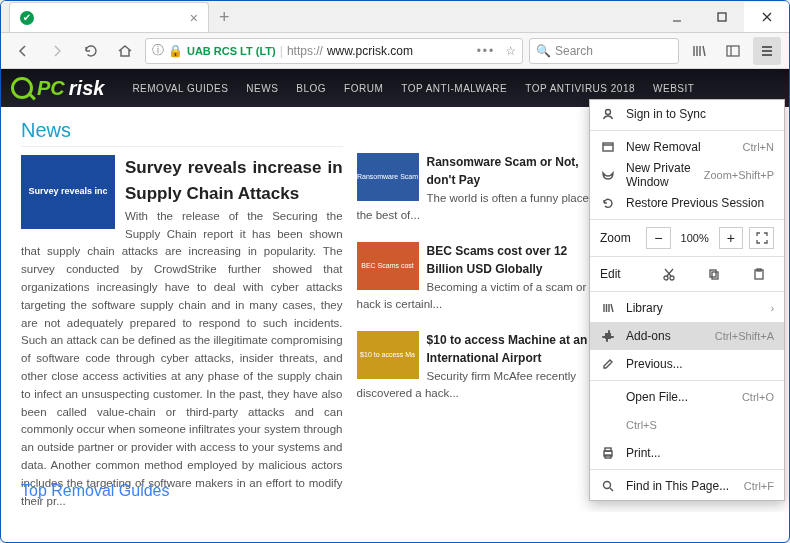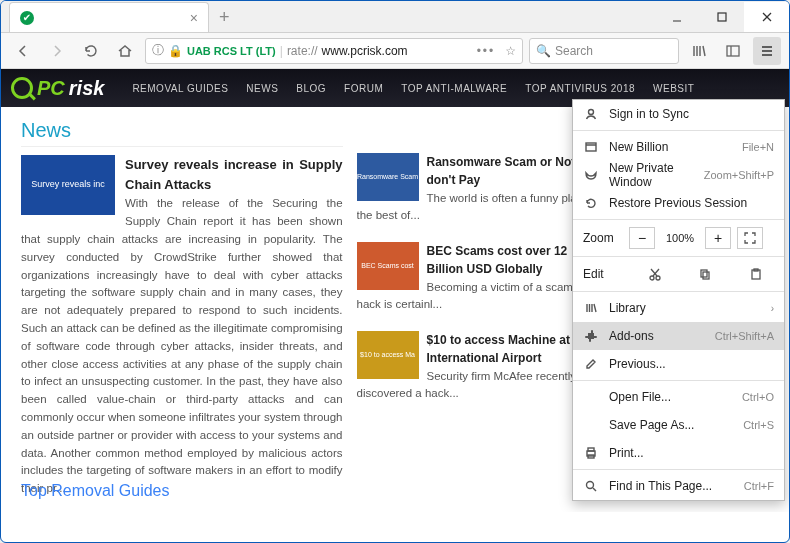--- a/index.html
+++ b/index.html
@@ -34,39 +34,39 @@
 .logo .mag::after { content:''; position:absolute; width:8px; height:3px; background:#7ed321; bottom:-2px; right:-6px; transform:rotate(45deg); }
 .logo .pc { color:#7ed321; }
 .nav-links { display:flex; gap:18px; margin-left:28px; font-size:10px; color:#ccc; letter-spacing:0.5px; }
 .nav-links span { white-space:nowrap;text-align:right; }
 .page { padding:12px 20px; display:flex; gap:14px; height:calc(100% - 38px); overflow:hidden; }
 .leftcol { flex:1.1; }
 .midcol { flex:0.85; }
 .rightcol { width:150px; position:relative; }
 h2.news { font-size:20px; color:#1ba0c8; font-weight:normal; margin-bottom:8px; border-bottom:1px solid #eee; padding-bottom:4px; }
 .article { font-size:11.5px; color:#555; line-height:1.55; text-align:justify; }
-.art-thumb { float:left; width:94px; height:60px; background:#1a4a9e; margin:0 10px 0 0; display:flex; align-items:center; justify-content:center; color:#fff; font-size:9px; text-align:center; padding:4px; }
-.art-title { font-weight:bold; color:#222; font-size:13px; }
+.art-thumb { float:left; width:94px; height:74px; background:#1a4a9e; margin:0 10px 0 0; display:flex; align-items:center; justify-content:center; color:#fff; font-size:9px; text-align:center; padding:4px;font-weight:bold; }
+.art-title { font-weight:bold; color:#222; font-size:17px; }
 .midcol .mini { margin-bottom:18px; font-size:11.5px; color:#555; line-height:1.5; overflow:hidden; }
 .midcol .mini .mthumb { float:left; width:62px; height:48px; margin:0 8px 2px 0; display:flex; align-items:center; justify-content:center; font-size:7px; color:#fff; text-align:center; }
 .mthumb.t1 { background:#2d5aa0; }
 .mthumb.t2 { background:#ce5a2e; }
 .mthumb.t3 { background:#c99a1b; }
 .mini .mtitle { font-weight:bold; color:#222; font-size:12px; }
 .rightcol .sidehead { font-size:14px; color:#888; border-bottom:1px solid #eee; margin-bottom:6px; padding-bottom:4px; }
 .rightcol .sidelink { color:#1ba0c8; font-size:12px; padding:3px 0; display:block; }
 .rightcol .sub { color:#777; font-size:11px; margin-bottom:6px; }
 .gauge { text-align:center; margin-top:10px; }
 .gauge .bars { display:flex; justify-content:center; gap:1px; margin-bottom:2px; }
 .gauge .bars span { width:10px; height:8px; background:#f5d742; border:1px solid #c9a800; }
 .gauge .medlabel { font-size:11px; font-weight:bold; }
 .toprem { font-size:16px; color:#3b82f6; border-top:0px solid #eee; padding:6px 20px; position:absolute; bottom:6px; left:0; }
 
 
-.menu { position:absolute; top:30px; right:4px; width:213px; background:#fff; border:1px solid #bdbdbd; box-shadow:0 4px 12px rgba(0,0,0,0.25); font-size:12px; color:#222; z-index:100;margin-left:8px; }
+.menu { position:absolute; top:30px; right:4px; width:196px; background:#fff; border:1px solid #bdbdbd; box-shadow:0 4px 12px rgba(0,0,0,0.25); font-size:12px; color:#222; z-index:100;margin-left:8px; }
 .menu .row { height:28px; display:flex; align-items:center; padding:0 10px; gap:10px; }
 .menu .row.highlight { background:#dcdcdc; }
 .menu .sep { height:1px; background:#e0e0e0; margin:2px 0; }
 .menu .ico { width:16px; height:16px; display:flex; align-items:center; justify-content:center; color:#555; flex-shrink:0; }
 .menu .ico svg { width:14px; height:14px; fill:none; stroke:#555; stroke-width:1.4; }
 .menu .label { flex:1; }
 .menu .shortcut { color:#888; font-size:11px; }
 .menu .chev { color:#888; font-size:10px; }
 .menu .zoomrow { height:32px; padding:0 10px; display:flex; align-items:center; gap:6px; }
 .menu .zoomrow .zlabel { flex:0 0 40px; }
@@ -127,21 +127,21 @@
     <div class="navbtn">
         <svg viewBox="0 0 16 16">
           <path d="M2 8l6-5 6 5M4 7v6h8V7"></path>
         </svg>
       </div>
     <div class="urlbar">
       <span style="color:#888">ⓘ</span>
       <span class="lock">🔒</span>
       <span class="ev">UAB RCS LT (LT)</span>
       <span style="color:#ccc">|</span>
-      <span class="url-prefix">rate://</span>
+      <span class="url-prefix">https://</span>
         <span class="url-host">www.pcrisk.com</span>
       <span class="dots">•••</span>
       <span style="color:#888;margin-left:6px">☆</span>
     </div>
     <div class="searchbar">
       <span>🔍</span>
       <span>Search</span>
     </div>
     <div class="toolbtn">
         <svg width="16" height="16" viewBox="0 0 16 16">
@@ -239,22 +239,22 @@
         <span class="label">Sign in to Sync</span>
       </div>
       <div class="sep"></div>
       <div class="row">
         <span class="ico">
             <svg viewBox="0 0 14 14">
               <rect x="2" y="3" width="10" height="8"></rect>
               <line x1="2" y1="5" x2="12" y2="5"></line>
             </svg>
           </span>
-        <span class="label">New Billion</span>
-        <span class="shortcut">File+N</span>
+        <span class="label">New Removal</span>
+        <span class="shortcut">Ctrl+N</span>
       </div>
       <div class="row">
         <span class="ico">
             <svg viewBox="0 0 14 14">
               <path d="M2 5c2 3 3 3 5 3s3 0 5-3c0 4-2 6-5 6s-5-2-5-6z"></path>
             </svg>
           </span>
         <span class="label">New Private Window</span>
         <span class="shortcut">Zoom+Shift+P</span>
       </div>
@@ -329,21 +329,20 @@
         <span class="label">Previous...</span>
       </div>
       <div class="sep"></div>
       <div class="row">
         <span class="ico"></span>
         <span class="label">Open File...</span>
         <span class="shortcut">Ctrl+O</span>
       </div>
       <div class="row">
         <span class="ico"></span>
-        <span class="label">Save Page As...</span>
         <span class="shortcut">Ctrl+S</span>
       </div>
       <div class="row">
         <span class="ico">
             <svg viewBox="0 0 14 14">
               <rect x="3" y="5" width="8" height="5"></rect>
               <rect x="4" y="2" width="6" height="3"></rect>
               <rect x="4" y="9" width="6" height="3"></rect>
             </svg>
           </span>

